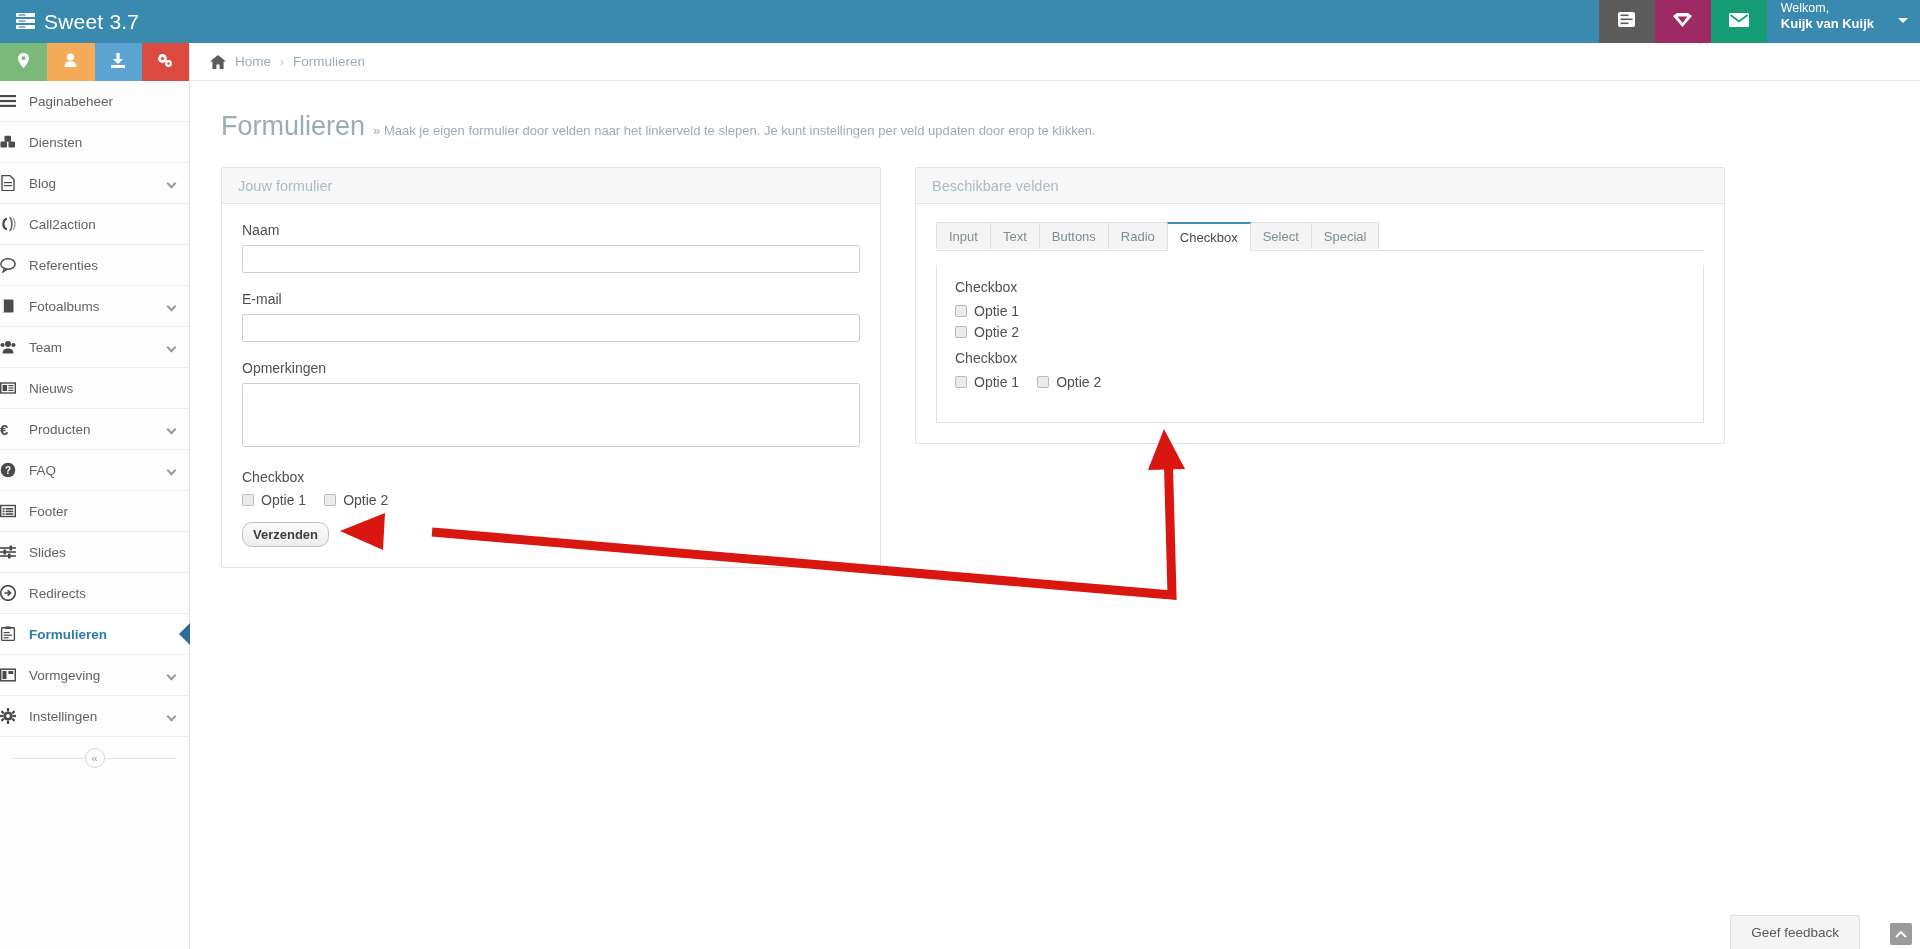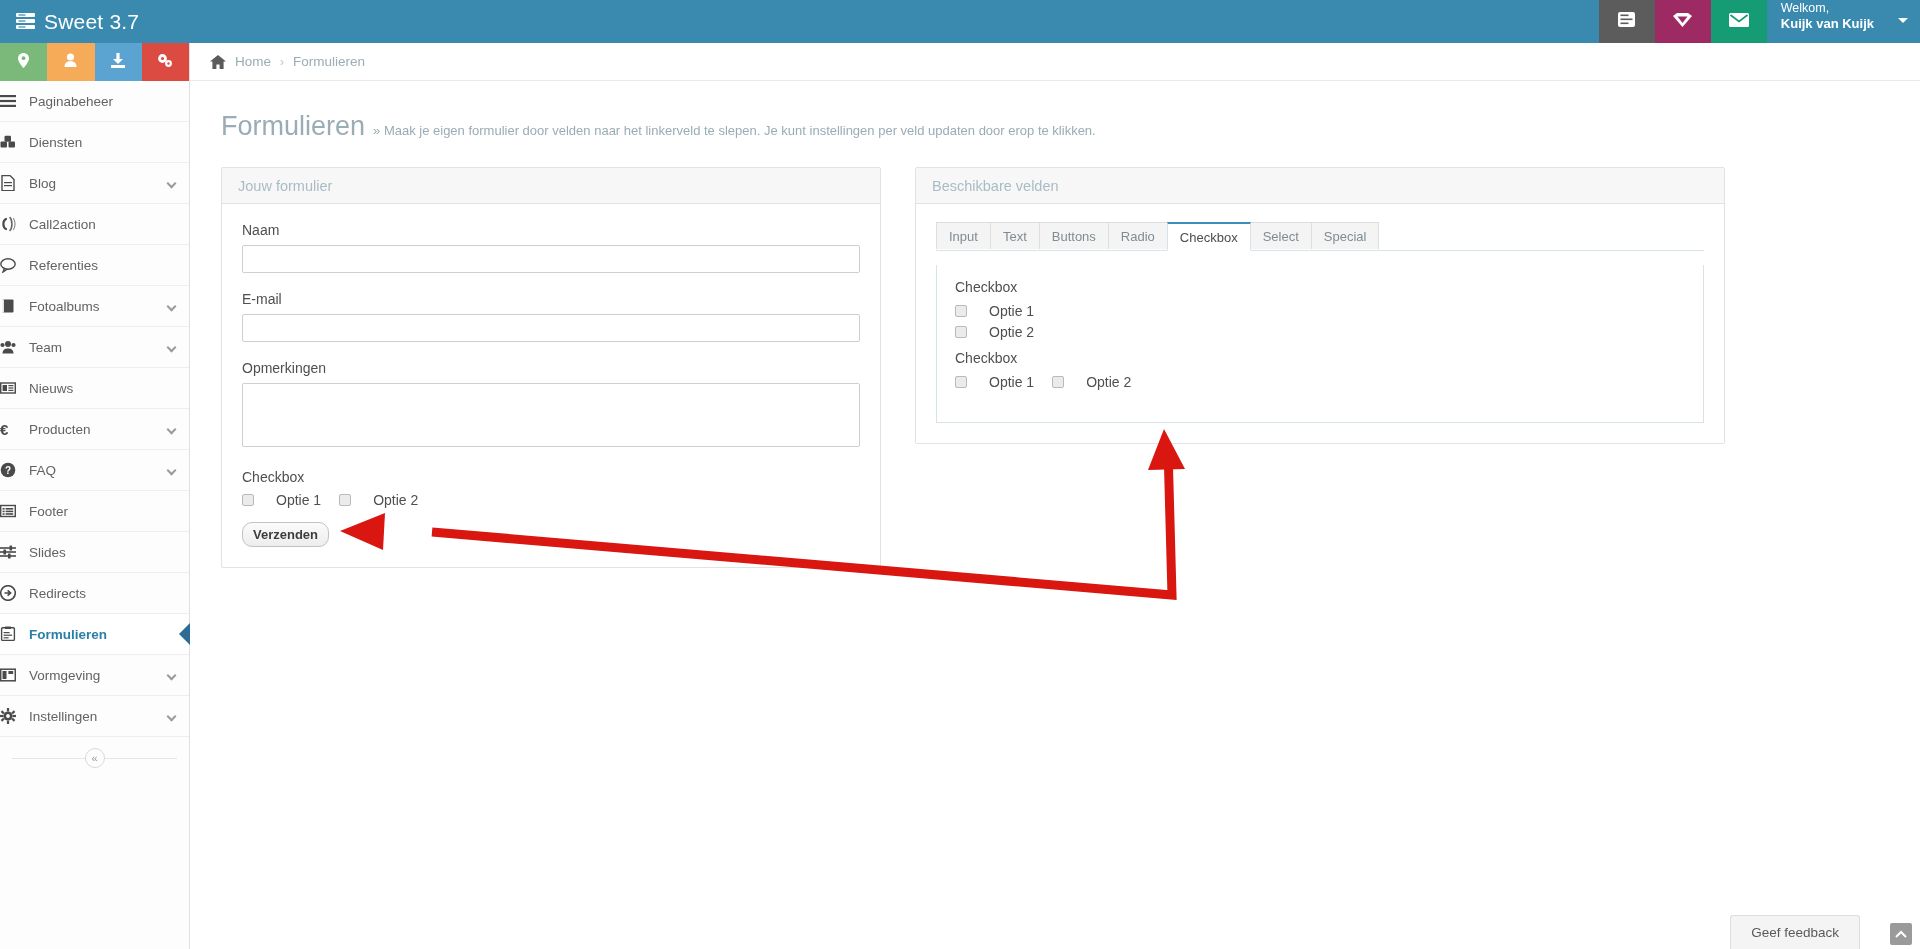--- a/index.html
+++ b/index.html
@@ -169,21 +169,21 @@
   }
   .txt-area {
     width: 100%; height: 64px; resize: none;
     border: 1px solid #cfcfcf; border-radius: 2px;
     background: #fff; outline: none;
     font-family: "Liberation Sans", sans-serif; font-size: 13px;
     padding: 5px 7px; color: #333;
   }
   .cb-row { display: flex; align-items: center; gap: 18px; margin-top: 2px; }
   .cb-row.stack { display: block; }
-  .cb-item { display: flex; align-items: center; gap: 22px; font-size: 14px; color: #4f4f4f; }
+  .cb-item { display: flex; align-items: center; gap: 7px; font-size: 14px; color: #4f4f4f; }
   .cb-row.stack .cb-item { margin-bottom: 5px; }
   .cb-box {
     width: 12px; height: 12px;
     border: 1px solid #b9b9b9; border-radius: 2px;
     background: #ebebeb; flex: none;
   }
   .btn-submit {
     margin-top: 14px;
     height: 25px; padding: 0 10px;
     border: 1px solid #c2c2c2; border-radius: 10px;

